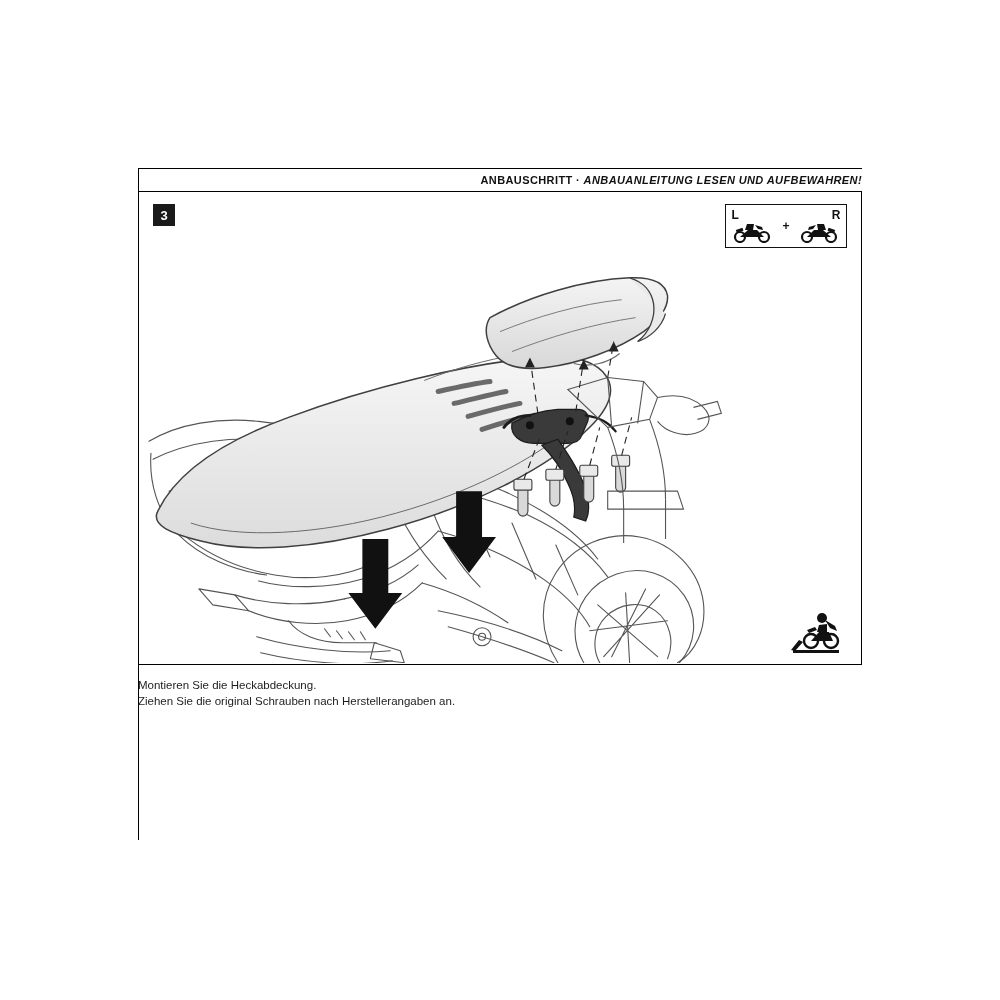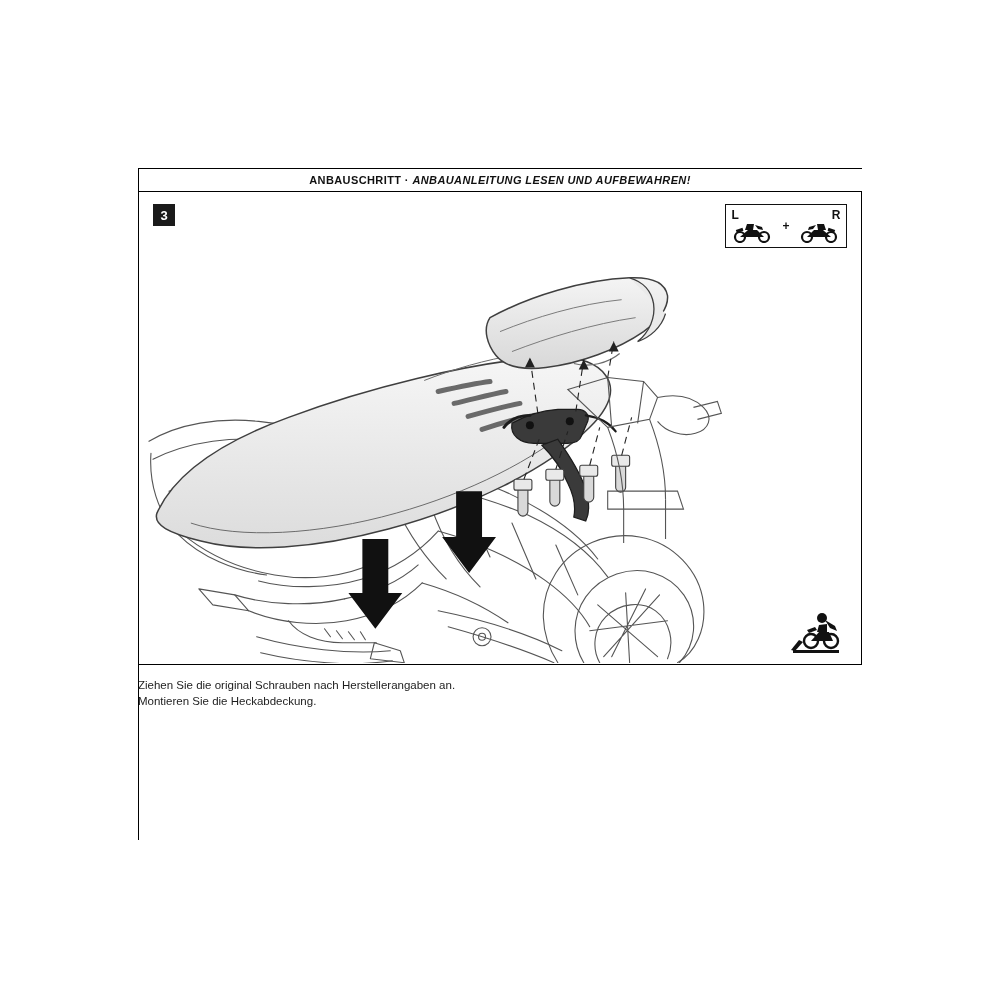--- a/index.html
+++ b/index.html
@@ -32,21 +32,21 @@
     width: 724px;
   }
 
   
   .header {
     border-top: 1.5px solid #000;
     border-bottom: 1.5px solid #000;
     height: 22px;
     display: flex;
     align-items: center;
-    justify-content: center;
+    justify-content: flex-end;
     letter-spacing: .4px;
   }
   .header-title {
     font-size: 11px;
     font-weight: bold;
     color: #111;
     white-space: nowrap;
   }
   .header-title .sub {
     font-weight: bold;
@@ -335,18 +335,18 @@
         <path d="M224 348 l26 0 l0 54 l14 0 l-27 36 l-27 -36 l14 0 Z"></path>
       </g>
       <g fill="#111">
         <path d="M318 300 l26 0 l0 46 l14 0 l-27 36 l-27 -36 l14 0 Z"></path>
       </g>
 
     </svg>
   </div>
 
   <div class="caption">
+    <p>Montieren Sie die Heckabdeckung.</p>
     <p>Ziehen Sie die original Schrauben nach Herstellerangaben an.</p>
-    <p>Montieren Sie die Heckabdeckung.</p>
     <div class="gap"></div>
   </div>
 
 </div>
 
 </body></html>

